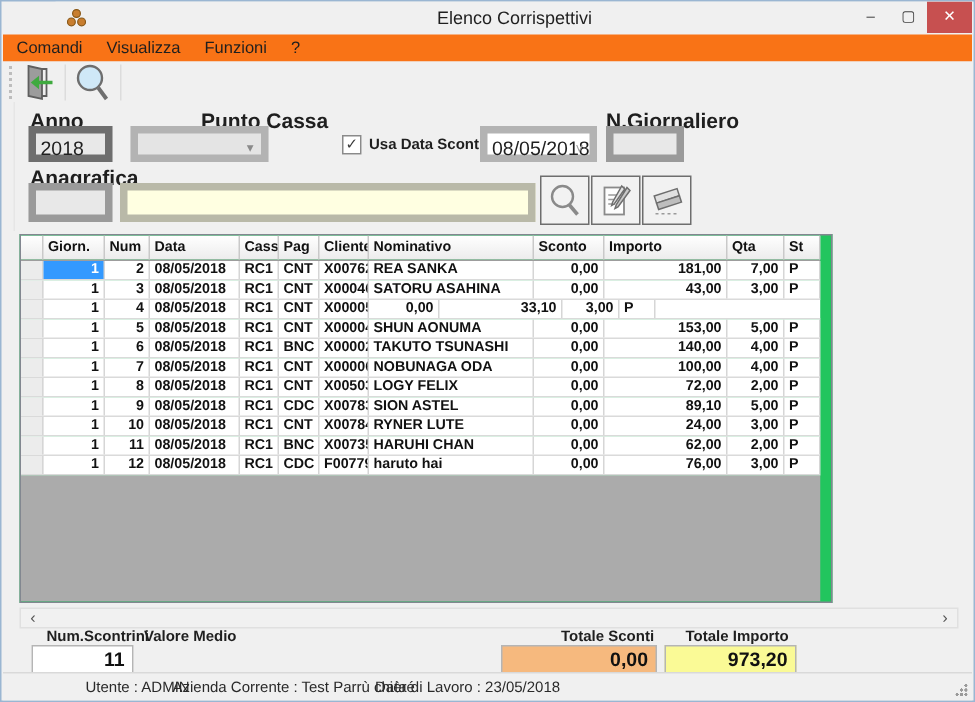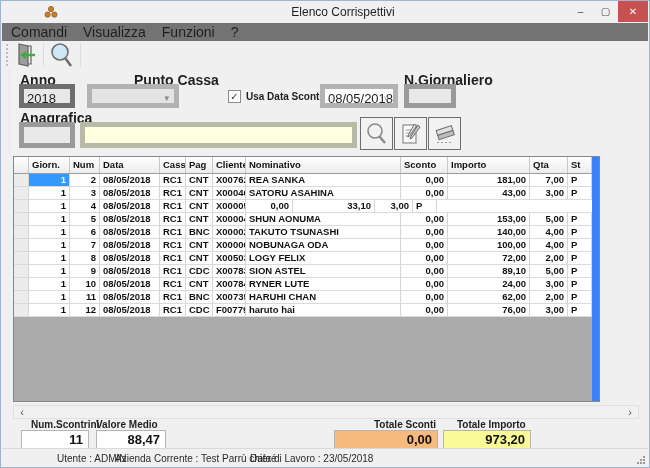--- a/index.html
+++ b/index.html
@@ -8,21 +8,21 @@
 
   
   .titlebar { position:absolute; left:0; top:0; right:0; height:22px; display:flex; align-items:center; background:#f0f0f0;margin-left:36px; }
   .app-icon { margin-left:7px; width:14px; height:14px; flex:0 0 auto; }
   .title { position:absolute; left:0; right:0; text-align:center; font-size:12px; color:#1f1f1f; }
   .winbtns { position:absolute; right:1px; top:0; height:21px; display:flex; }
   .winbtn { width:25px; height:21px; display:flex; align-items:center; justify-content:center; font-size:10px; color:#444; cursor:default; }
   .winbtn.close { width:30px; background:#c75050; color:#fff; font-weight:bold; }
 
   
-  .menubar { position:absolute; left:1px; top:22px; right:1px; height:18px; display:flex; align-items:center; gap:16px; padding-left:9px; font-size:14px; color:#1f1f1f; background:#737373; }
+  .menubar { position:absolute; left:1px; top:22px; right:1px; height:18px; display:flex; align-items:center; gap:16px; padding-left:9px; font-size:11px; color:#1f1f1f; background:#f97316; }
   .menu-item { cursor:default; }
 
   
   .toolbar { position:absolute; left:1px; top:40px; right:1px; height:28px; display:flex; align-items:center; background:#f0f0f0; }
   .tb-grip { width:3px; height:22px; margin-left:4px; border-left:2px dotted #bdbdbd; }
   .tb-btn { width:32px; height:27px; display:flex; align-items:center; justify-content:center; }
   .tb-sep { width:1px; height:24px; background:#dcdcdc; margin:0 2px; }
 
   
   .filters { position:absolute; left:8px; top:67px; width:634px; height:86px; border-left:1px solid #e6e6e6; }
@@ -36,21 +36,21 @@
   .check-label { font-size:10px; font-weight:bold; color:#1f1f1f; }
   .date-field { left:310px; top:16px; width:78px; height:24px; background:#fff; border-color:#b3b3b3; padding-right:14px; }
   .date-field .caret { position:absolute; right:4px; top:5px; font-size:9px; color:#9a9a9a; }
   .ngior-field { left:394px; top:16px; width:52px; height:24px; border-color:#9a9a9a; }
   .anag-code  { left:9px;  top:54px; width:56px; height:26px; border-color:#9a9a9a; }
   .anag-name  { left:70px; top:54px; width:277px; height:26px; background:#ffffe1; border-color:#b9b9a8; }
   .icon-btns { position:absolute; left:350px; top:49px; display:flex; gap:1px; }
   .icon-btn { width:33px; height:33px; background:#f2f2f2; border:1px solid #6e6e6e; display:flex; align-items:center; justify-content:center; }
 
   
-  .grid { position:absolute; left:12px; top:155px; width:587px; height:246px; border:1px solid #828790; background:#3b82f6; }
+  .grid { position:absolute; left:12px; top:155px; width:542px; height:246px; border:1px solid #828790; background:#22c55e; }
   .grid-inner { position:absolute; left:0; top:0; bottom:0; right:7px; display:flex; flex-direction:column; overflow:hidden; }
   .thead { display:flex; height:17px; background:linear-gradient(#ffffff,#ececec); border-bottom:1px solid #9d9d9d; flex:0 0 auto; }
   .thead .tcell { font-weight:bold; border-right:1px solid #c9c9c9; line-height:16px; }
   .trow { display:flex; height:13px; border-bottom:1px solid #dadada; background:#fff; flex:0 0 auto; }
   .tcell { font-size:9.5px; font-weight:bold; color:#111; line-height:12px; padding:0 3px; overflow:hidden; white-space:nowrap; border-right:1px solid #d6d6d6; }
   .trow .tcell { border-right:1px solid #d6d6d6; }
   .sel { width:15px; background:#ececec; border-right:1px solid #b8b8b8; }
   .thead .sel { background:transparent; }
   .c0 { width:41px; text-align:right; }
   .c1 { width:30px; text-align:right; }
@@ -355,21 +355,20 @@
   <div class="hscroll">
     <span class="scroll-arrow">‹</span>
     <span class="scroll-arrow">›</span>
   </div>
 
   <div class="summary">
     <span class="sum-lbl" style="left:30px;">Num.Scontrini</span>
     <div class="sum-box" style="left:20px; width:68px;">11</div>
 
     <span class="sum-lbl" style="left:95px;">Valore Medio</span>
-    <div class="sum-box" style="left:95px; width:70px;">88,47</div>
 
     <span class="sum-lbl" style="left:373px;">Totale Sconti</span>
     <div class="sum-box" style="left: 333px; width: 104px; background: rgb(246, 185, 126);">0,00</div>
 
     <span class="sum-lbl" style="left:456px;">Totale Importo</span>
     <div class="sum-box" style="left: 442px; width: 88px; background: rgb(250, 250, 150);">973,20</div>
   </div>
 
   <div class="statusbar">
     <span class="status-item" style="left:55px;">Utente : ADMIN</span>

